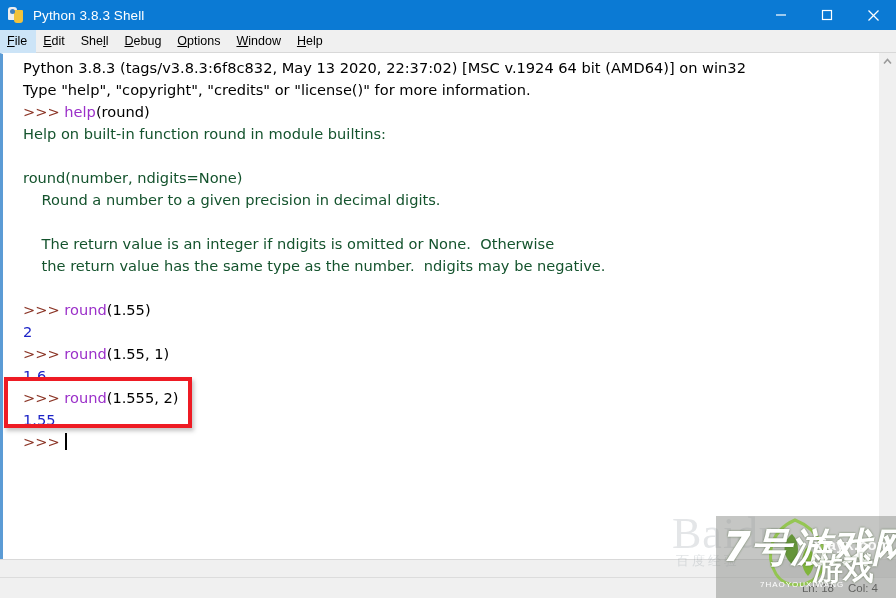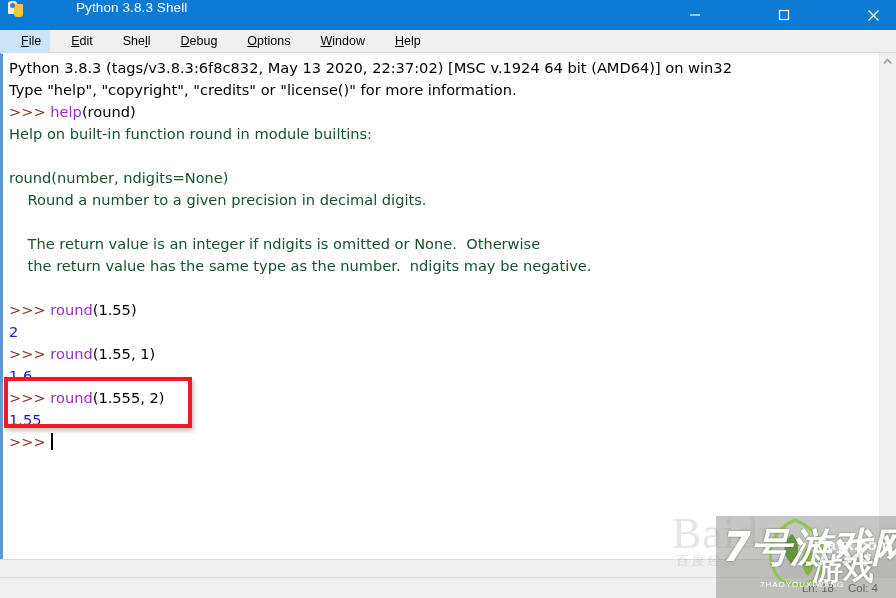--- a/index.html
+++ b/index.html
@@ -25,24 +25,23 @@
     background: #ffffff;
     display: flex;
     flex-direction: column;
   }
 
   
   #titlebar {
     height: 30px;
     background: #0b7ad4;
     display: flex;
-    align-items: flex-start;
-    flex: 0 0 auto;
-    position: relative;
-    gap: 43px;
+    align-items: center;
+    flex: 0 0 auto;
+    position: relative;
   }
   #title-icon {
     width: 18px;
     height: 18px;
     margin-left: 7px;
     margin-right: 8px;
     position: relative;
     flex: 0 0 auto;
   }
   #title-icon .pg-a, #title-icon .pg-b {
@@ -88,21 +87,21 @@
     height: 22px;
     background: #f0f0f0;
     border-bottom: 1px solid #d8d8d8;
     display: flex;
     align-items: center;
     flex: 0 0 auto;
     font-size: 12.5px;
     color: #000000;
   }
   .menu-item {
-    padding: 2px 9px 3px 21px;
+    padding: 2px 9px 3px 7px;
     height: 18px;
     line-height: 18px;
     white-space: nowrap;
   }
   .menu-item.active {
     background: #cce4f7;
   }
   .menu-item u {
     text-decoration: underline;
   }
@@ -128,21 +127,21 @@
   #console {
     position: absolute;
     left: 0; top: 0;
     padding: 3px 0 0 6px;
     font-family: "DejaVu Sans", sans-serif;
     font-size: 14.6px;
     line-height: 22px;
     white-space: pre;
     color: #000000;
   }
-  .ln { height: 22px; }
+  .ln { height: 22px; margin-left: 14px; }
   .c-prompt { color: #8a3324; }
   .c-builtin { color: #9b30c9; }
   .c-output  { color: #1d24c7; }
   .c-plain   { color: #000000; }
   .c-help    { color: #14532d; }
 
   
   #caret {
     display: inline-block;
     width: 1.5px;

